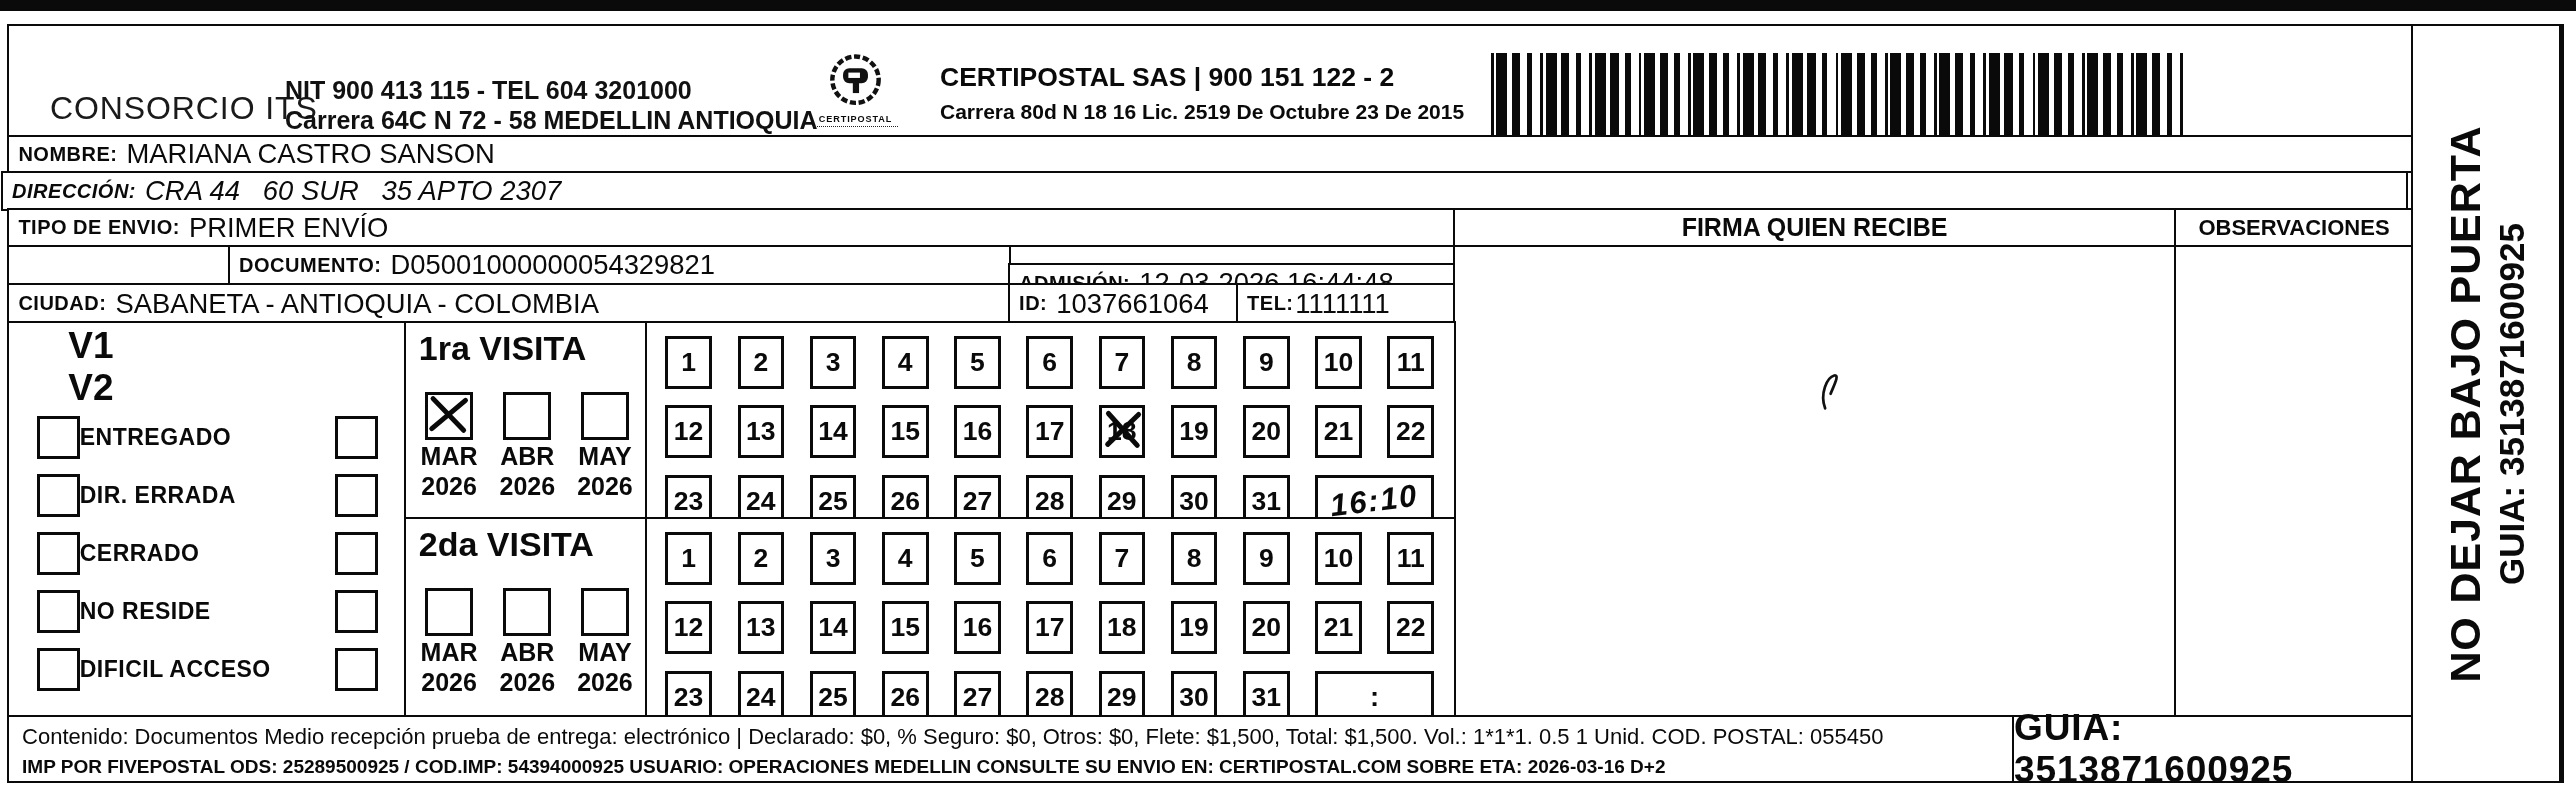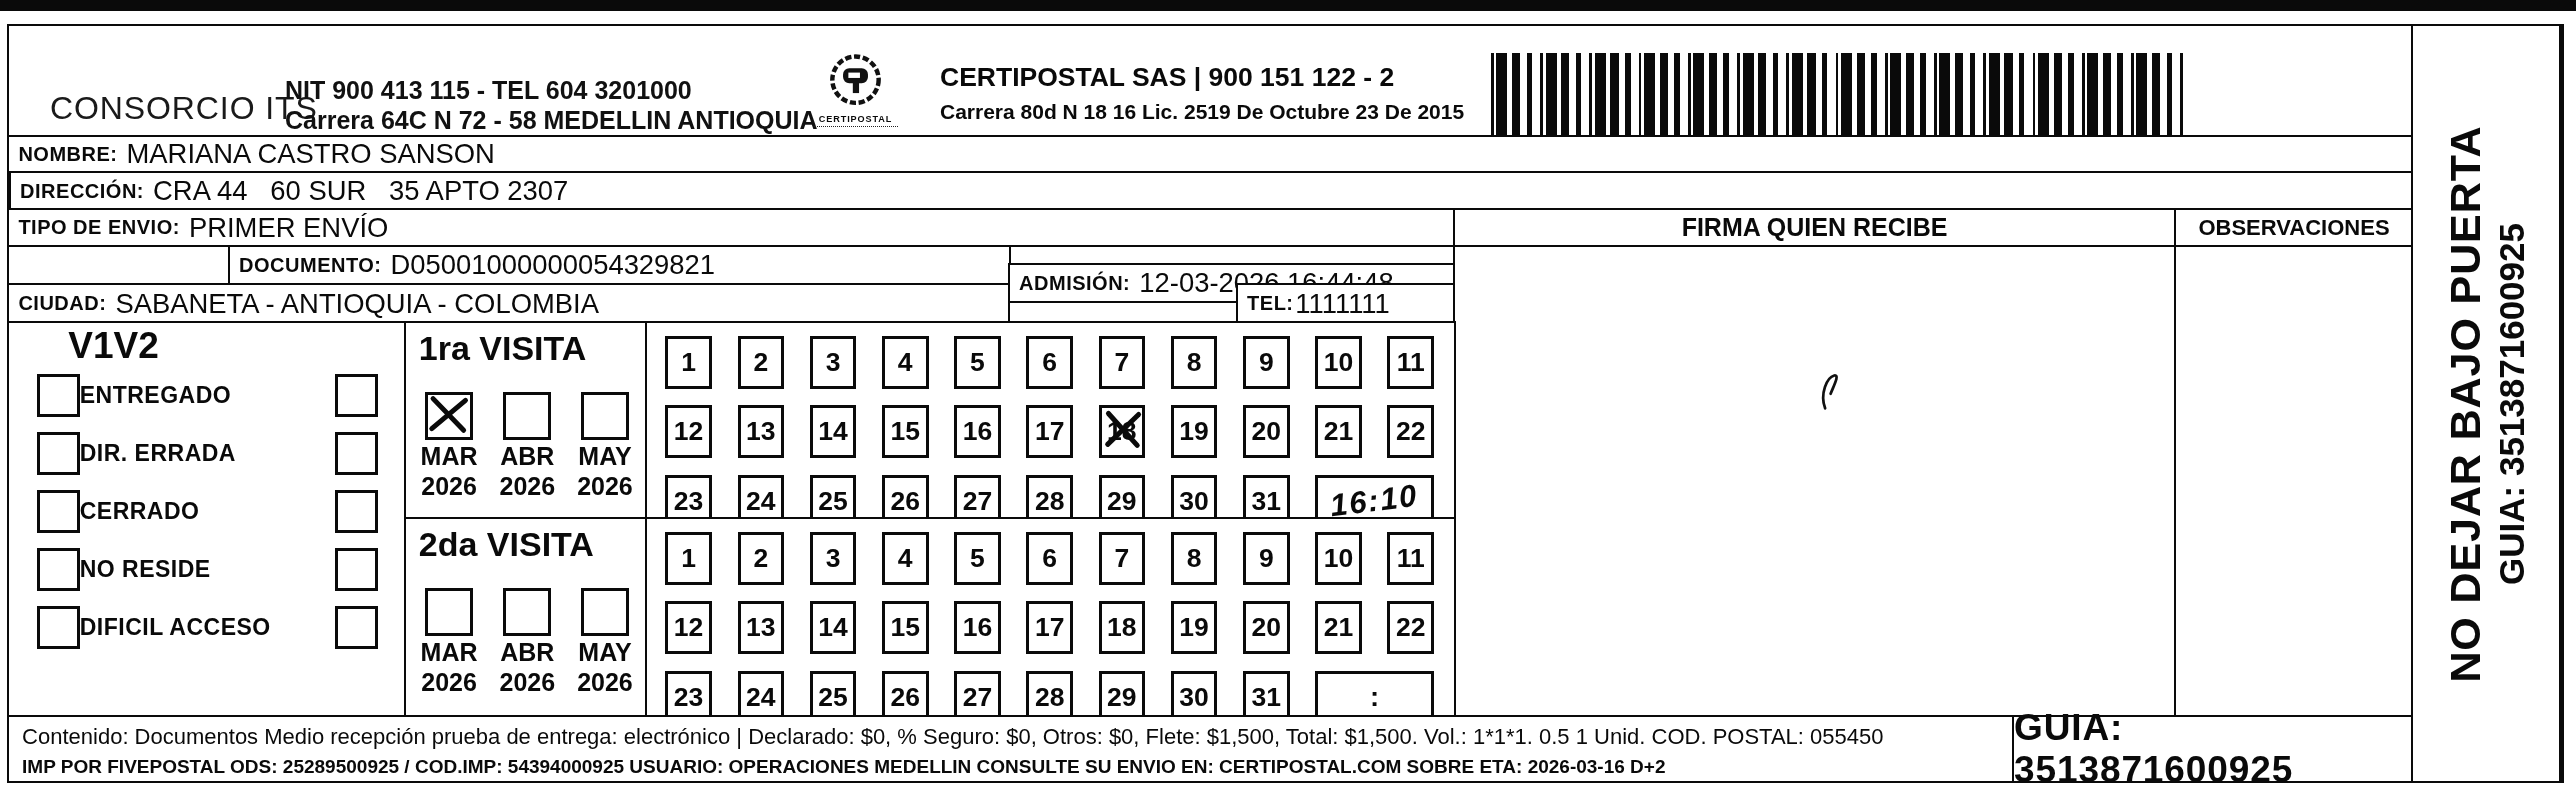--- a/index.html
+++ b/index.html
@@ -23,21 +23,21 @@
   .logo-sub{border-top:1.8px dotted #222;width:84px;margin:1.8px auto 0;}
   .barcode{display:flex;align-items:stretch;height:84px;}
   .barcode i{display:block;height:100%;}
   
   .cb{width:37px;height:37px;border:3.7px solid #0a0a0a;position:relative;background:#fff;flex:0 0 auto;}
   .cb.xmark::before,.cb.xmark::after{content:"";position:absolute;left:-3.7px;top:14.6px;width:44px;height:4.6px;
     background:#0a0a0a;border-radius:2.7px;}
   .cb.xmark::before{transform:rotate(46deg);}
   .cb.xmark::after{transform:rotate(-40deg);}
   
-  .vhead{display:flex;justify-content:flex-start;padding:1.8px 25.6px 0 59px;font-size:37px;font-weight:bold;}
+  .vhead{display:flex;justify-content:space-between;padding:1.8px 25.6px 0 59px;font-size:37px;font-weight:bold;flex-direction:column;}
   .status-row{display:flex;align-items:center;padding:0 27.4px;height:58px;}
   .status-row .slabel{flex:1;text-align:left;font-size:23px;font-weight:bold;letter-spacing:0.5px;}
   
   .visit-title{font-size:34px;font-weight:bold;padding:5.5px 0 0 12.8px;}
   .months{display:flex;gap:22px;padding:24px 0 0 14.6px;}
   .month{display:flex;flex-direction:column;align-items:center;gap:3.7px;}
   .month .cb{width:42px;height:42px;}
   .month .cb.xmark::before,.month .cb.xmark::after{width:49px;top:17.4px;}
   .mname,.myear{font-size:25px;font-weight:bold;line-height:26.5px;}
   .cal{display:grid;grid-template-columns:repeat(11,1fr);column-gap:25.6px;row-gap:16.5px;padding:12.8px 20px 0 18.3px;}
@@ -152,21 +152,21 @@
       <i style="width: 2.7px; background: rgb(10, 10, 10); margin-right: 2.7px;"></i>
     </div>
 
   <div class="cell" style="left:7.3px;top:135px;width:2407px;height:38px;">
     <div class="row-line">
       <span class="lbl">NOMBRE:</span>
       <span class="val">MARIANA CASTRO SANSON</span>
     </div>
   </div>
 
-  <div class="cell" style="left:9px;top:171px;width:2407px;height:40px;">
+  <div class="cell" style="left:1px;top:171px;width:2407px;height:40px;font-style:italic;">
     <div class="row-line">
       <span class="lbl">DIRECCIÓN:</span>
       <span class="val">CRA 44   60 SUR   35 APTO 2307</span>
     </div>
   </div>
 
   <div class="cell" style="left:7.3px;top:208px;width:1448px;height:39px;">
     <div class="row-line">
       <span class="lbl">TIPO DE ENVIO:</span>
       <span class="val">PRIMER ENVÍO</span>
@@ -190,20 +190,26 @@
     <div class="row-line">
       <span class="lbl">ADMISIÓN:</span>
       <span class="val">12-03-2026 16:44:48</span>
     </div>
   </div>
 
   <div class="cell" style="left:7.3px;top:283px;width:1003px;height:41px;">
     <div class="row-line">
       <span class="lbl">CIUDAD:</span>
       <span class="val">SABANETA - ANTIOQUIA - COLOMBIA</span>
+    </div>
+  </div>
+  <div class="cell" style="left:1008px;top:283px;width:231px;height:41px;">
+    <div class="row-line">
+      <span class="lbl">ID:</span>
+      <span class="val">1037661064</span>
     </div>
   </div>
   <div class="cell" style="left:1236px;top:283px;width:219px;height:41px;">
     <div class="row-line" style="gap:1.8px;">
       <span class="lbl">TEL:</span>
       <span class="val">1111111</span>
     </div>
   </div>
 
   <div class="cell" style="left:1453px;top:245px;width:723px;height:473px;">

